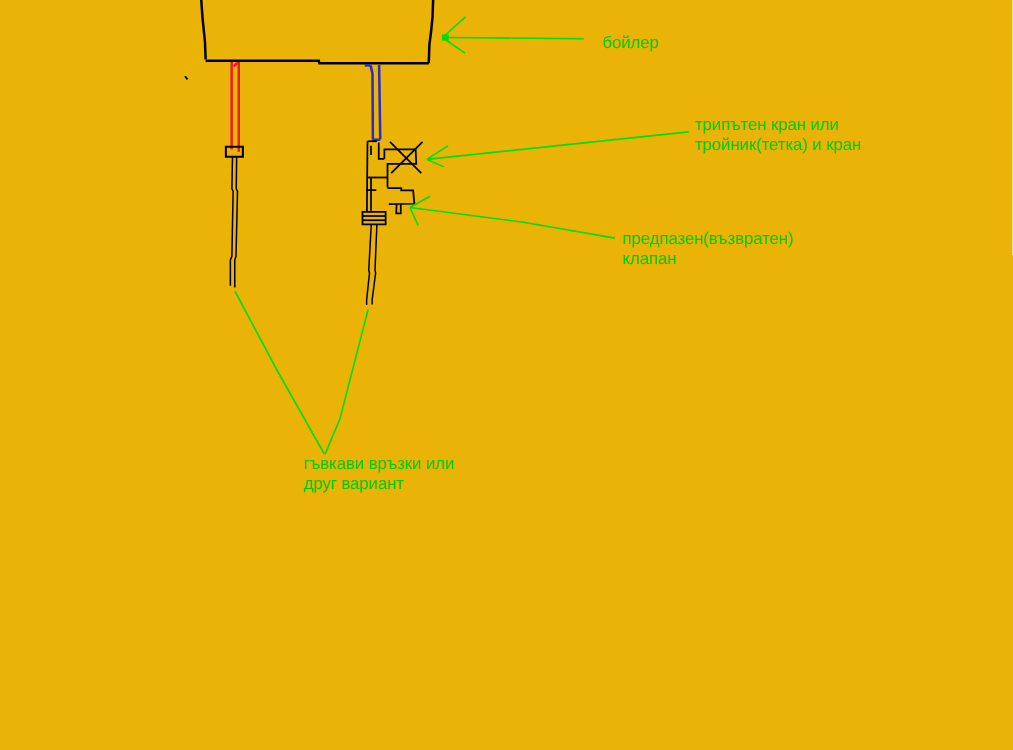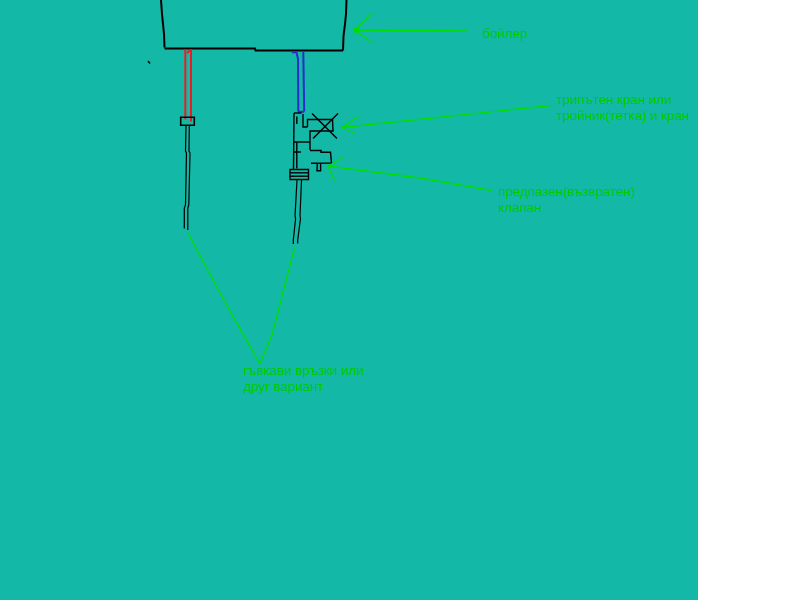--- a/index.html
+++ b/index.html
@@ -1,20 +1,20 @@
 <!DOCTYPE html>
 <html><head>
 <meta charset="utf-8">
 <style>
   html, body { margin: 0; padding: 0; background: #ffffff; }
   .canvas {
     position: relative;
-    width: 698px;
+    width: 810px;
     height: 600px;
-    background: #14b8a6;
+    background: #eab308;
     overflow: hidden;
     font-family: "Liberation Sans", sans-serif;
   }
   svg.sketch { position: absolute; left: 0; top: 0; display: block; }
   .ann-text {
     font-family: "Liberation Sans", sans-serif;
     font-size: 13.5px;
     letter-spacing: -0.1px;
   }
 </style>

